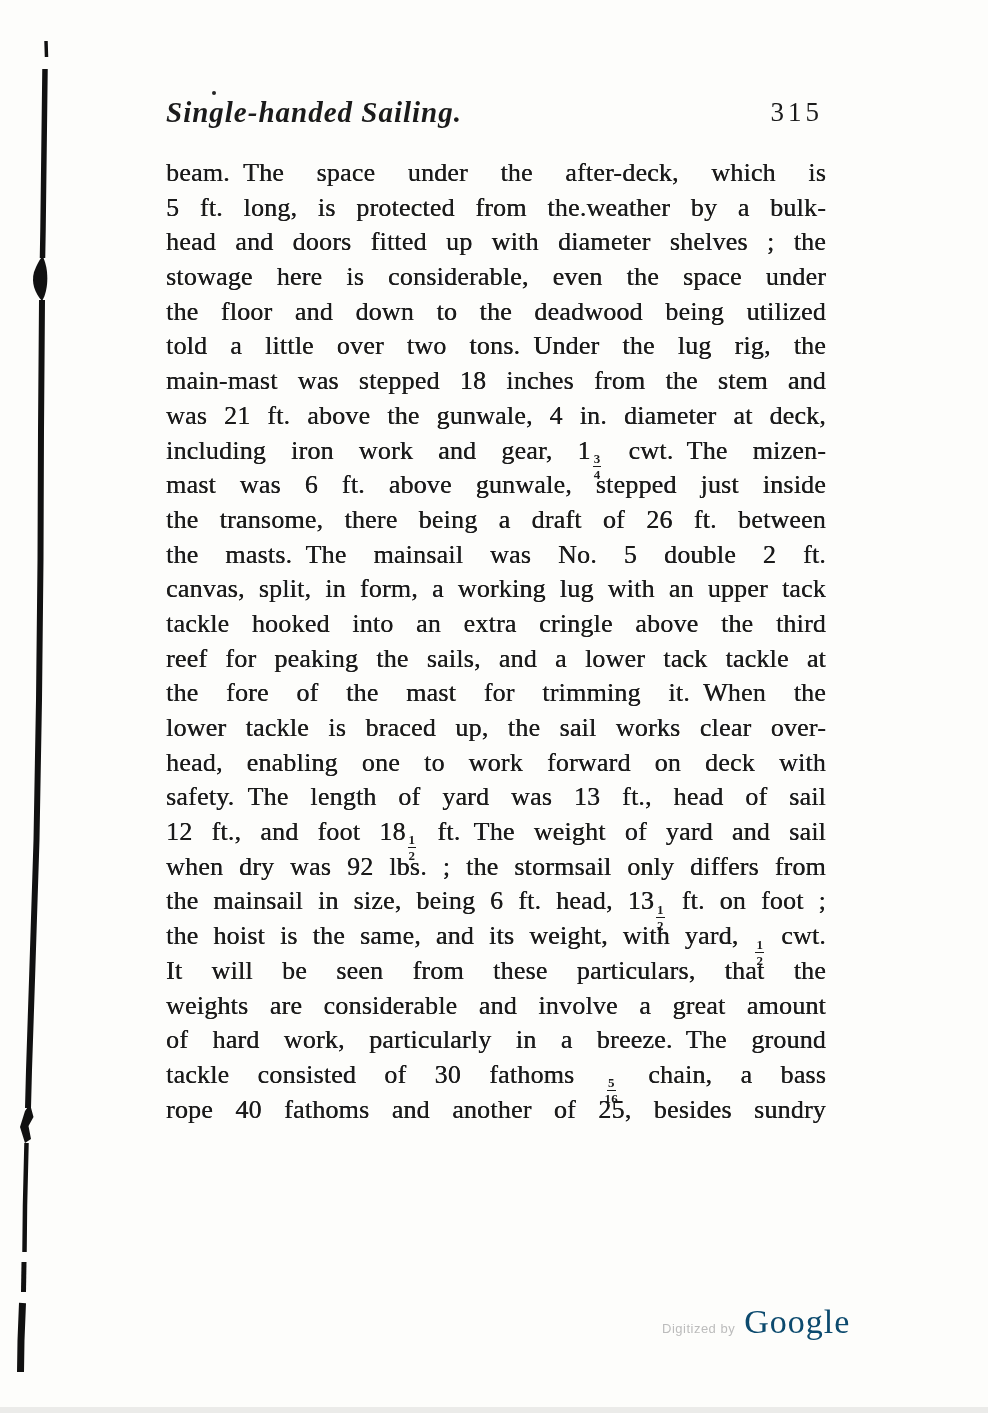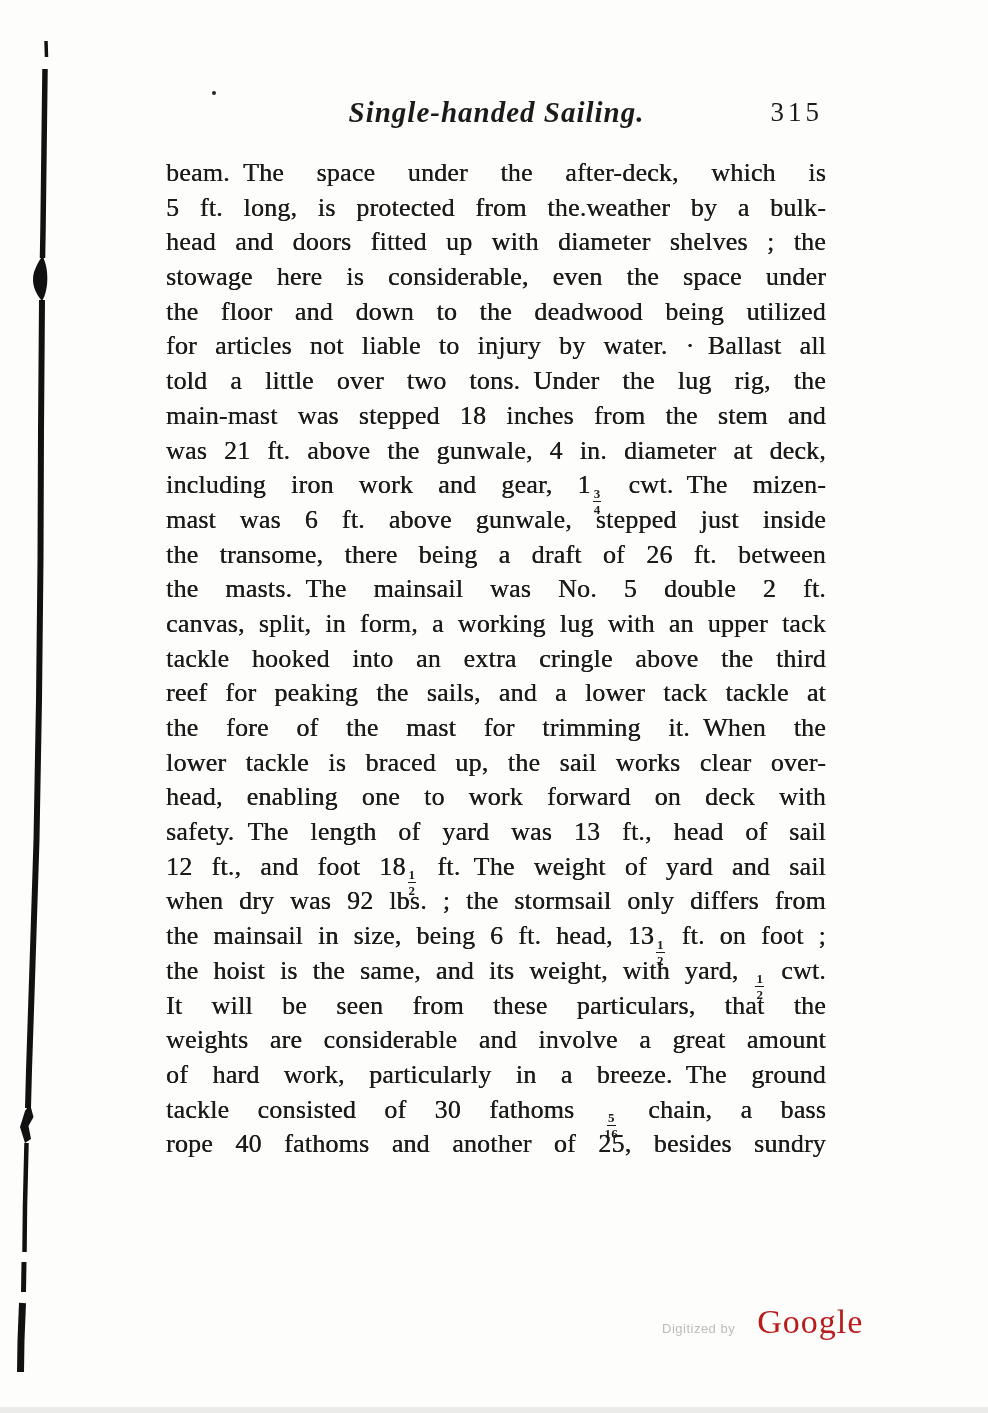--- a/index.html
+++ b/index.html
@@ -9,21 +9,21 @@
     background:#fdfdfb;
     overflow:hidden;
     font-family:"Liberation Serif", serif;
     color:#1b1b1b;
   }
   
   .header-row{
     position:absolute;left:166px;top:96px;width:661px;height:44px;
   }
   .running-title{
-    position:absolute;left:0;right:0;text-align:center;
+    position:absolute;left:0;right:0;text-align:left;
     font-style:italic;font-weight:700;
     font-size:29px;letter-spacing:1px;
     white-space:nowrap;
   }
   .page-number{
     position:absolute;right:4px;top:1px;
     font-size:27px;letter-spacing:4px;font-weight:400;
     white-space:nowrap;
   }
   
@@ -49,30 +49,30 @@
   .frac .den{padding-top:1px;}
   
   .ink-speck{
     position:absolute;left:212px;top:91px;width:4px;height:4px;
     background:#262626;border-radius:50%;
   }
   .gutter-svg{position:absolute;left:0;top:0;}
   
   .watermark{
     position:absolute;left:662px;top:1303px;width:210px;height:46px;
-    display:flex;align-items:baseline;gap:22px;
+    display:flex;align-items:baseline;gap:9px;
     user-select:none;
   }
   .wm-prefix{
     font-family:"Liberation Sans", sans-serif;
     font-size:13px;color:#bcbcbc;letter-spacing:0.5px;
   }
   .wm-logo{
     font-family:"Liberation Serif", serif;
-    font-size:34px;color:#b91c1c;letter-spacing:1px;
+    font-size:34px;color:#0c4a6e;letter-spacing:1px;
   }
   
   .bottom-strip{
     position:absolute;left:0;bottom:0;width:988px;height:6px;
     background:#ebebe9;
   }
 </style>
 </head>
 <body>
 
@@ -99,21 +99,20 @@
     <div class="running-title">Single-handed Sailing.</div>
     <div class="page-number">315</div>
   </div>
 
   <div class="body-text">
       <div class="line">beam. The space under the after-deck, which is</div>
       <div class="line">5 ft. long, is protected from the.weather by a bulk-</div>
       <div class="line">head and doors fitted up with diameter shelves ; the</div>
       <div class="line">stowage here is considerable, even the space under</div>
       <div class="line">the floor and down to the deadwood being utilized</div>
-      <div class="line">for articles not liable to injury by water. · Ballast all</div>
       <div class="line">told a little over two tons. Under the lug rig, the</div>
       <div class="line">main-mast was stepped 18 inches from the stem and</div>
       <div class="line">was 21 ft. above the gunwale, 4 in. diameter at deck,</div>
       <div class="line">including iron work and gear, 1<span class="frac">
           <span class="num">3</span>
           <span class="den">4</span>
         </span> cwt. The mizen-</div>
       <div class="line">mast was 6 ft. above gunwale, stepped just inside</div>
       <div class="line">the transome, there being a draft of 26 ft. between</div>
       <div class="line">the masts. The mainsail was No. 5 double 2 ft.</div>

